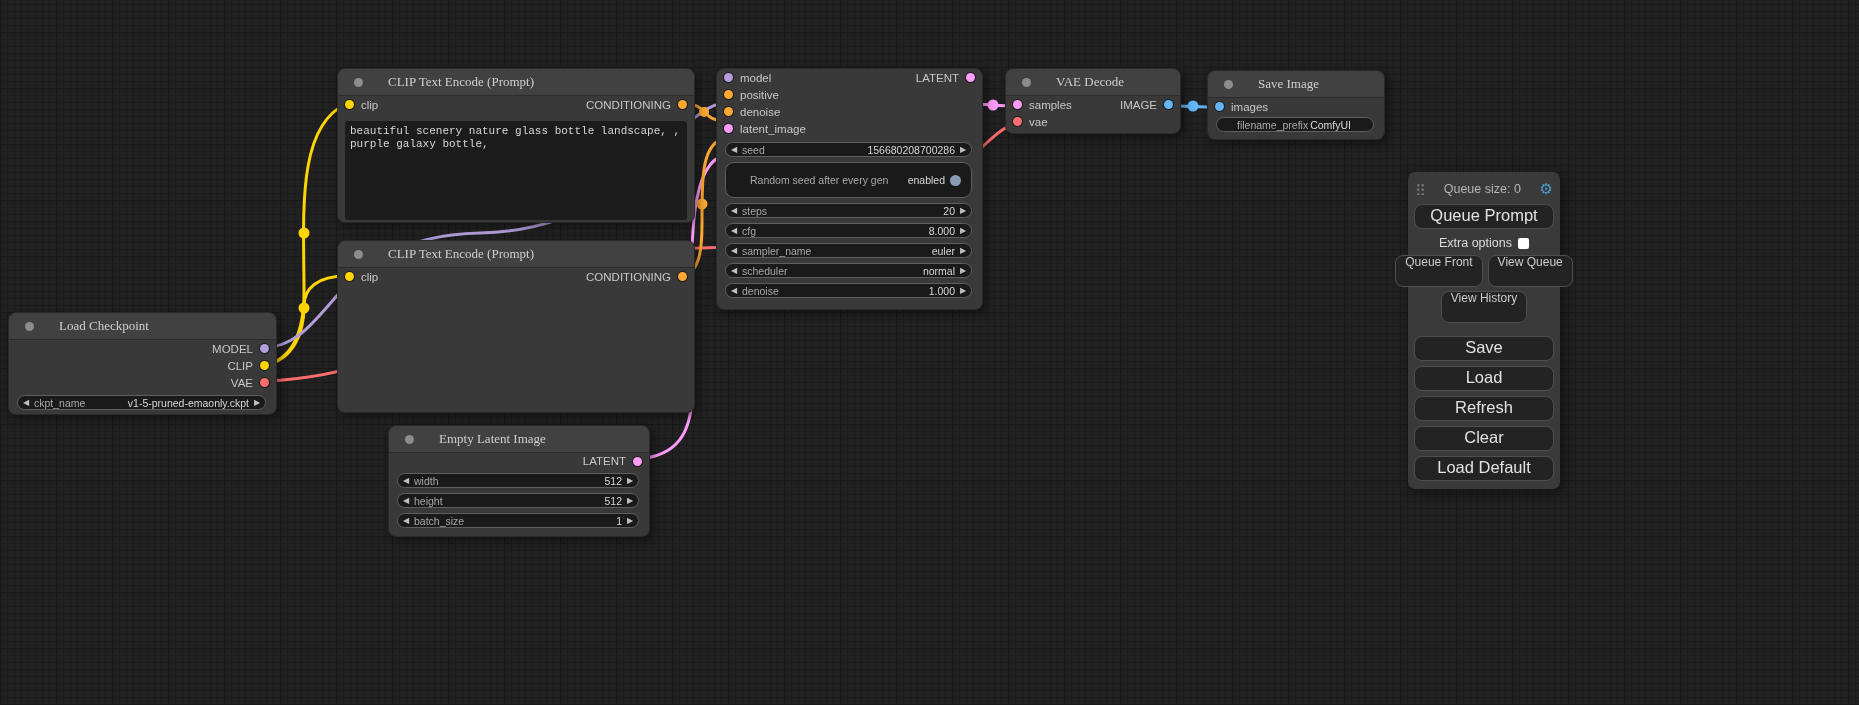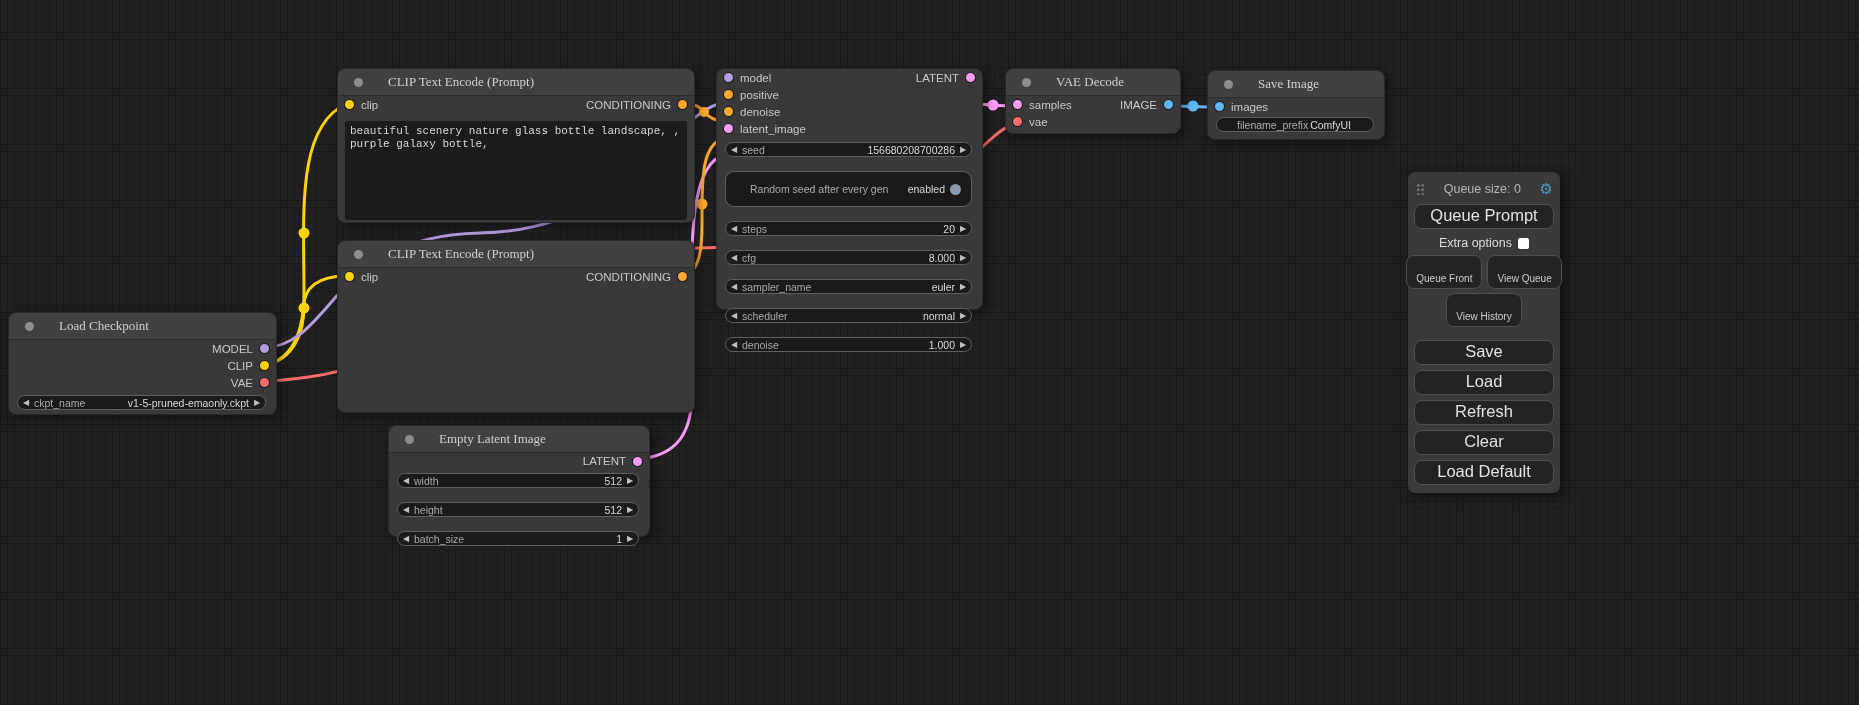--- a/index.html
+++ b/index.html
@@ -29,21 +29,21 @@
   .ttext{color:#cfcfcf;font-size:13px;white-space:nowrap;}
   .row{display:flex;align-items:center;height:17px;padding:0 7px;color:#c8c8c8;font-size:11.5px;}
   .row .grp{display:flex;align-items:center;gap:7px;}
   .row.both{justify-content:space-between;}
   .row.out{justify-content:flex-end;}
   .pdot{width:9px;height:9px;border-radius:50%;flex:0 0 auto;box-shadow:0 0 0 1px #1d1d1d;}
   .c-model{background:#B39DDB}.c-clip{background:#FFD500}.c-vae{background:#FF6E6E}
   .c-cond{background:#FFA931}.c-latent{background:#FF9CF9}.c-image{background:#64B5F6}
 
   .widget{
-    height:15px;margin:0 10px 14px 8px;background:#1a1a1a;border:1px solid #5f5f5f;
+    height:15px;margin:0 10px 5px 8px;background:#1a1a1a;border:1px solid #5f5f5f;
     border-radius:9px;display:flex;align-items:center;color:#a9a9a9;font-size:10.5px;
     box-sizing:border-box;overflow:hidden;
   }
   .widget .wlabel{white-space:nowrap;}
   .widget .wvalue{margin-left:auto;color:#d8d8d8;white-space:nowrap;}
   .arw{width:16px;text-align:center;color:#c0c0c0;font-size:8px;font-family:"DejaVu Sans",sans-serif;flex:0 0 auto;}
   .arw.l::before{content:"\25C0";}
   .arw.r::before{content:"\25B6";}
   .widget.noarrows{padding:17px 10px;}
   .widget.noarrows .wlabel{margin:0 auto 0 14px;}
@@ -77,21 +77,21 @@
     padding:1px 0 3px 0;margin:0 0 5px 0;font-family:"Liberation Sans",sans-serif;cursor:pointer;
   }
   .extra{
     display:flex;align-items:center;justify-content:center;gap:6px;
     color:#dcdcdc;font-size:12.5px;margin:7px 0 5px 0;
   }
   .chk{width:11px;height:11px;background:#fff;border-radius:2px;flex:0 0 auto;cursor:pointer;}
   .srow{display:flex;justify-content:center;gap:5px;margin-bottom:4px;}
   .sbtn{
     background:#232323;border:1px solid #4f4f4f;border-radius:8px;color:#cccccc;
-    font-size:10px;padding:16px 9px;height:32px;line-height:13px;box-sizing:border-box;
+    font-size:12px;padding:0 9px;height:32px;line-height:13px;box-sizing:border-box;
     white-space:nowrap;cursor:pointer;
   }
   .spacer{height:9px;}
 </style>
 </head>
 <body>
 
 <div id="app">
 
   <svg id="links" width="1859" height="705" viewBox="0 0 1859 705">

